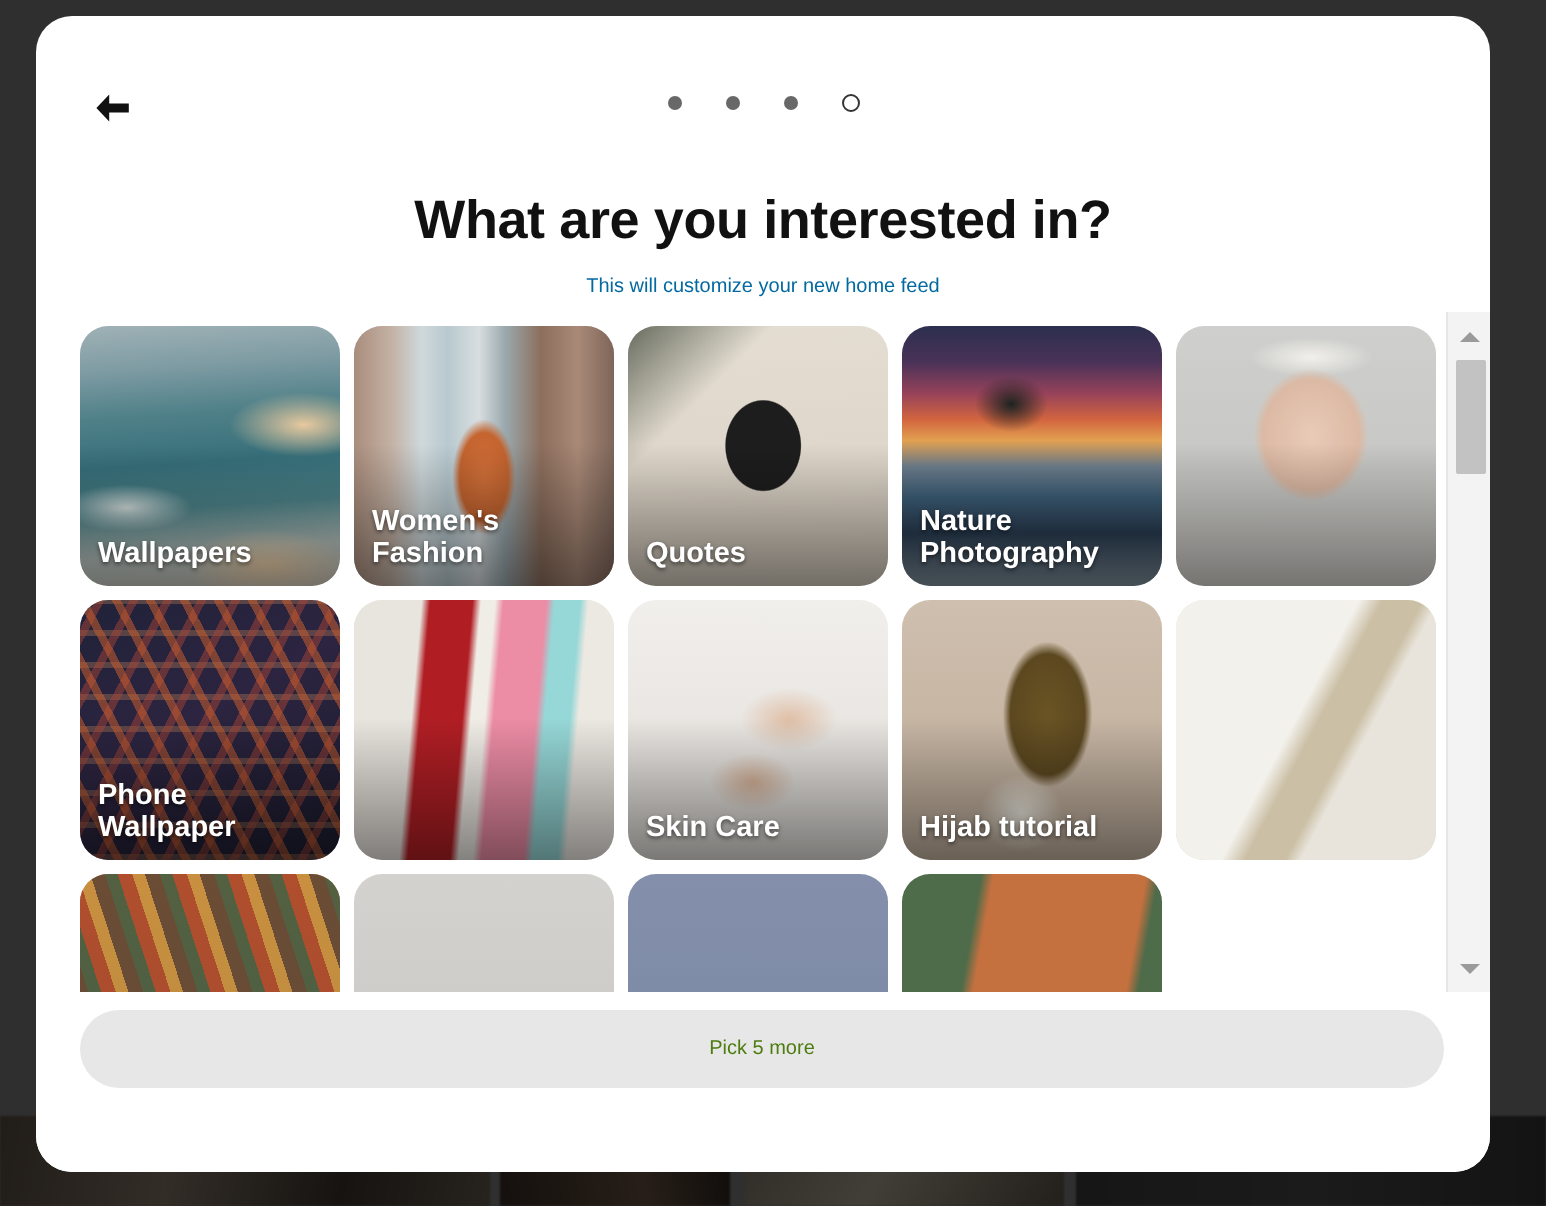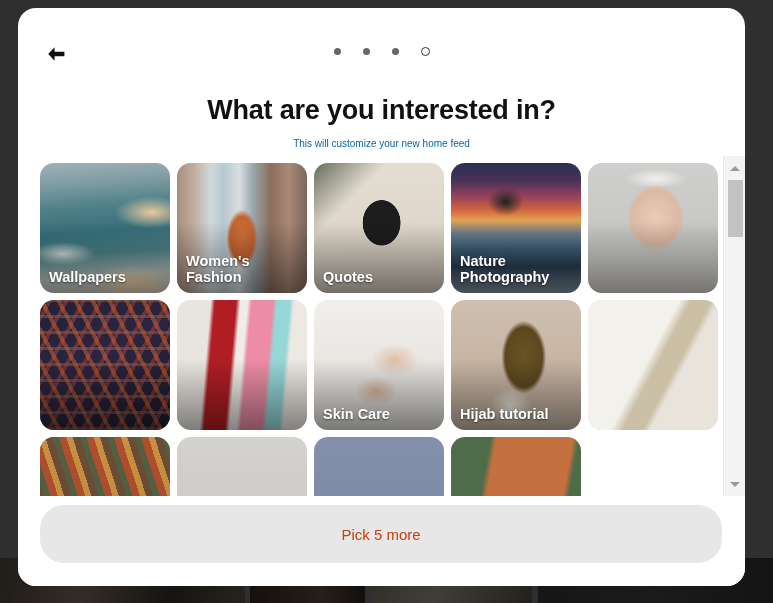--- a/index.html
+++ b/index.html
@@ -280,27 +280,27 @@
     bottom: 0;
     width: 727px;
     height: 90px;
     background: #ffffff;
   }
   #pick-more-button {
     position: absolute;
     left: 22px;
     top: 9px;
     width: 682px;
-    height: 58px;
+    height: 39px;
     border: none;
     border-radius: 24px;
     background: #e7e7e7;
-    color: #c2410c;
+    color: #4d7c0f;
     font-family: "Liberation Sans", sans-serif;
-    font-size: 15px;
+    font-size: 10px;
     cursor: pointer;
   }
 </style>
 </head>
 <body>
 
 <div id="backdrop">
   <div class="bg-strip bg-a"></div>
   <div class="bg-strip bg-b"></div>
   <div class="bg-strip bg-c"></div>
@@ -352,20 +352,21 @@
           <div class="shade"></div>
           <div class="label">Nature Photography</div>
         </div>
         <div class="tile">
           <div class="art art-beauty"></div>
           <div class="shade"></div>
         </div>
         <div class="tile">
           <div class="art art-phone"></div>
           <div class="shade"></div>
+          <div class="label">Phone Wallpaper</div>
         </div>
         <div class="tile">
           <div class="art art-lifehacks"></div>
           <div class="shade"></div>
         </div>
         <div class="tile">
           <div class="art art-skincare"></div>
           <div class="shade"></div>
           <div class="label">Skin Care</div>
         </div>

